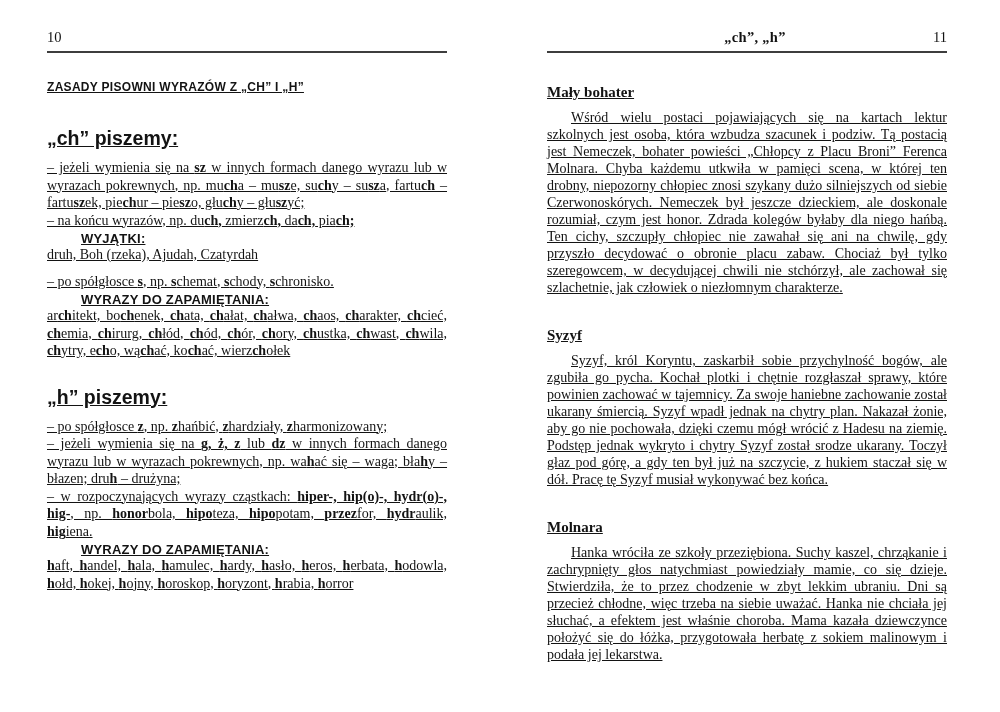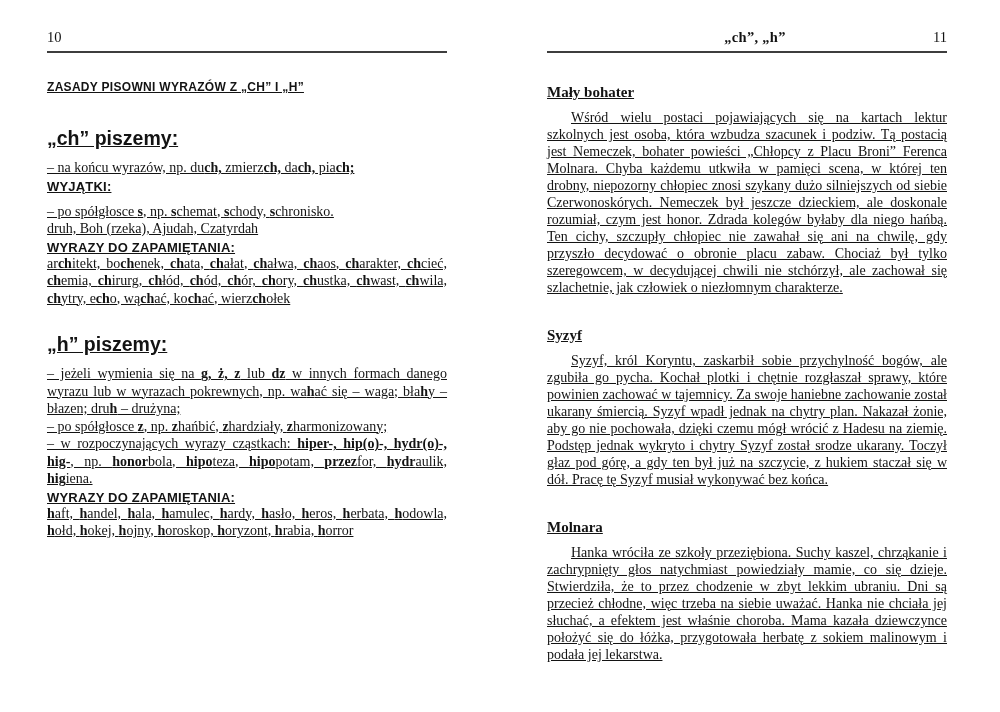--- a/index.html
+++ b/index.html
@@ -43,20 +43,21 @@
     margin-top: 33px;
     margin-bottom: 9px;
   }
   .sec-heading.second { margin-top: 26px; }
   .subhead {
     font-family: "Liberation Sans", sans-serif;
     font-weight: bold;
     font-size: 13px;
     letter-spacing: 0.2px;
     margin-top: 2px;
+    margin-left: 34px;
   }
   .body-para {
     font-size: 14px;
     line-height: 17.5px;
     text-align: justify;
   }
   .body-para.spaced { margin-top: 9px; }
   .body-para b { font-weight: bold; }
 
   .dyk-heading {
@@ -86,34 +87,35 @@
 
   <div class="page left">
     <div class="running-head">
       <span class="pagenum-left">10</span>
     </div>
 
     <h1 class="chapter-title">ZASADY PISOWNI WYRAZÓW Z „CH” I „H”</h1>
 
     <h2 class="sec-heading">„ch” piszemy:</h2>
 
+    <p class="body-para">– jeżeli wymienia się na <b>sz</b> w innych formach danego wyrazu lub w wyrazach pokrewnych, np. mu<b>ch</b>a – mu<b>sz</b>e, su<b>ch</b>y – su<b>sz</b>a, fartu<b>ch</b> – fartu<b>sz</b>ek, pie<b>ch</b>ur – pie<b>sz</b>o, głu<b>ch</b>y – głu<b>sz</b>yć;</p>
     <p class="body-para">– na końcu wyrazów, np. du<b>ch,</b> zmierz<b>ch,</b> da<b>ch,</b> pia<b>ch;</b></p>
 
     <div class="subhead">WYJĄTKI:</div>
+    <p class="body-para">druh, Boh (rzeka), Ajudah, Czatyrdah</p>
+
     <p class="body-para spaced">– po spółgłosce <b>s</b>, np. <b>s</b>chemat, <b>s</b>chody, <b>s</b>chronisko.</p>
-
-    <p class="body-para">druh, Boh (rzeka), Ajudah, Czatyrdah</p>
 
     <div class="subhead">WYRAZY DO ZAPAMIĘTANIA:</div>
     <p class="body-para">ar<b>ch</b>itekt, bo<b>ch</b>enek, <b>ch</b>ata, <b>ch</b>ałat, <b>ch</b>ałwa, <b>ch</b>aos, <b>ch</b>arakter, <b>ch</b>cieć, <b>ch</b>emia, <b>ch</b>irurg, <b>ch</b>łód, <b>ch</b>ód, <b>ch</b>ór, <b>ch</b>ory, <b>ch</b>ustka, <b>ch</b>wast, <b>ch</b>wila, <b>ch</b>ytry, e<b>ch</b>o, wą<b>ch</b>ać, ko<b>ch</b>ać, wierz<b>ch</b>ołek</p>
 
     <h2 class="sec-heading second">„h” piszemy:</h2>
 
+    <p class="body-para">– po spółgłosce <b>z</b>, np. <b>z</b>hańbić, <b>z</b>hardziały, <b>z</b>harmonizowany;</p>
     <p class="body-para">– jeżeli wymienia się na <b>g, ż, z</b> lub <b>dz</b> w innych formach danego wyrazu lub w wyrazach pokrewnych, np. wa<b>h</b>ać się – waga; bła<b>h</b>y – błazen; dru<b>h</b> – drużyna;</p>
-    <p class="body-para">– po spółgłosce <b>z</b>, np. <b>z</b>hańbić, <b>z</b>hardziały, <b>z</b>harmonizowany;</p>
     <p class="body-para">– w rozpoczynających wyrazy cząstkach: <b>hiper-, hip(o)-, hydr(o)-, hig-</b>, np. <b>honor</b>bola, <b>hipo</b>teza, <b>hipo</b>potam, <b>przez</b>for, <b>hydr</b>aulik, <b>hig</b>iena.</p>
 
     <div class="subhead">WYRAZY DO ZAPAMIĘTANIA:</div>
     <p class="body-para"><b>h</b>aft, <b>h</b>andel, <b>h</b>ala, <b>h</b>amulec, <b>h</b>ardy, <b>h</b>asło, <b>h</b>eros, <b>h</b>erbata, <b>h</b>odowla, <b>h</b>ołd, <b>h</b>okej, <b>h</b>ojny, <b>h</b>oroskop, <b>h</b>oryzont, <b>h</b>rabia, <b>h</b>orror</p>
   </div>
 
   <div class="page right">
     <div class="running-head">
       <span class="running-title">„ch”, „h”</span>
       <span class="pagenum-right">11</span>

